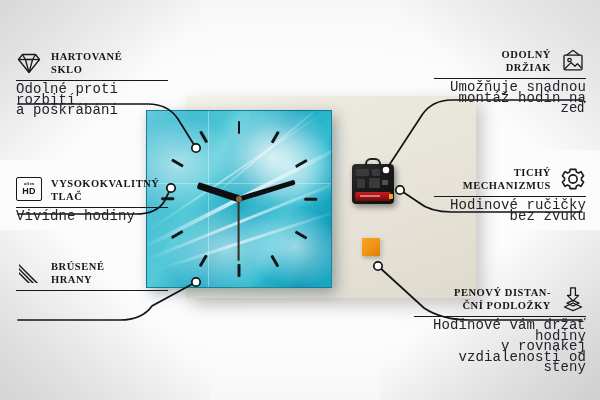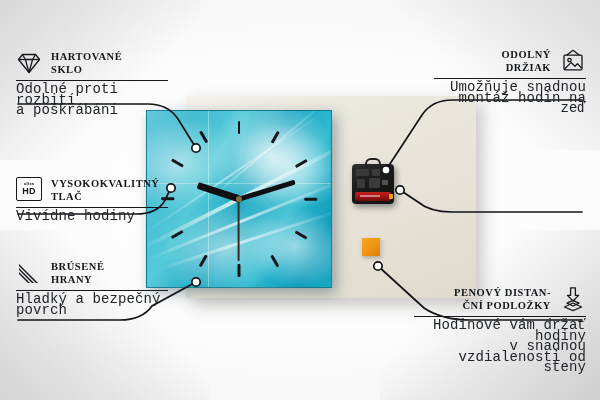--- a/index.html
+++ b/index.html
@@ -320,21 +320,20 @@
               <path d="M22,-4 L50,24"></path>
           </g>
         </svg>
       </div>
       <div>
         <div class="f-title">BRÚSENÉ</div>
         <div class="f-title">HRANY</div>
       </div>
     </div>
     <div class="f-rule"></div>
-    <div class="f-desc">Hladký a bezpečný povrch</div>
   </div>
 
   <div class="feature right" style="top:48px;">
     <div class="f-head">
       <div class="f-icon">
         <svg viewBox="0 0 26 26" width="26" height="26" fill="none" stroke="#15181c" stroke-width="1.3" stroke-linejoin="round">
           <path d="M13,2.2 L6.5,7.2"></path>
             <path d="M13,2.2 L19.5,7.2"></path>
           <rect x="4" y="7.2" width="18" height="14.6" rx="1"></rect>
           <circle cx="9.5" cy="12" r="1.7"></circle>
@@ -344,33 +343,50 @@
       <div>
         <div class="f-title">ODOLNÝ</div>
         <div class="f-title">DRŽIAK</div>
       </div>
     </div>
     <div class="f-rule"></div>
     <div class="f-desc">Umožňuje snadnou</div>
     <div class="f-desc">montáž hodin na zeď</div>
   </div>
 
+  <div class="feature right" style="top:166px;">
+    <div class="f-head">
+      <div class="f-icon">
+        <svg viewBox="0 0 26 26" width="26" height="26" fill="none" stroke="#15181c" stroke-width="1.6" stroke-linejoin="round" stroke-linecap="round">
+          <path d="M10.2,3.4 L15.8,3.4 L16.4,6.1 L18.6,7.0 L21.0,5.6 L23.6,10.0 L21.5,11.8 L21.5,14.2 L23.6,16.0 L21.0,20.4 L18.6,19.0 L16.4,19.9 L15.8,22.6 L10.2,22.6 L9.6,19.9 L7.4,19.0 L5.0,20.4 L2.4,16.0 L4.5,14.2 L4.5,11.8 L2.4,10.0 L5.0,5.6 L7.4,7.0 L9.6,6.1 Z"></path>
+          <circle cx="13" cy="13" r="4.1"></circle>
+        </svg>
+      </div>
+      <div>
+        <div class="f-title">TICHÝ</div>
+        <div class="f-title">MECHANIZMUS</div>
+      </div>
+    </div>
+    <div class="f-rule"></div>
+    <div class="f-desc">Hodinové ručičky</div>
+    <div class="f-desc">bez zvuku</div>
+  </div>
 
   <div class="feature right wide" style="top:286px;">
     <div class="f-head">
       <div class="f-icon">
         <svg viewBox="0 0 26 26" width="26" height="26" fill="none" stroke="#15181c" stroke-width="1.3" stroke-linejoin="round">
           <path d="M10.6,1.8 L15.4,1.8 L15.4,9.4 L18.6,9.4 L13,15.0 L7.4,9.4 L10.6,9.4 Z"></path>
           <path d="M7.0,17.2 L13,14.4 L19.0,17.2 L13,20.0 Z"></path>
           <path d="M4.4,21.0 L13,17.0 L21.6,21.0 L13,24.6 Z"></path>
         </svg>
       </div>
       <div>
         <div class="f-title">PENOVÝ DISTAN-</div>
         <div class="f-title">ČNÍ PODLOŽKY</div>
       </div>
     </div>
     <div class="f-rule"></div>
     <div class="f-desc">Hodinové vám držať hodiny</div>
-    <div class="f-desc">v snadnou vzdialenosti od steny</div>
+    <div class="f-desc">v rovnakej vzdialenosti od steny</div>
   </div>
 
 </div>
 
 </body></html>

